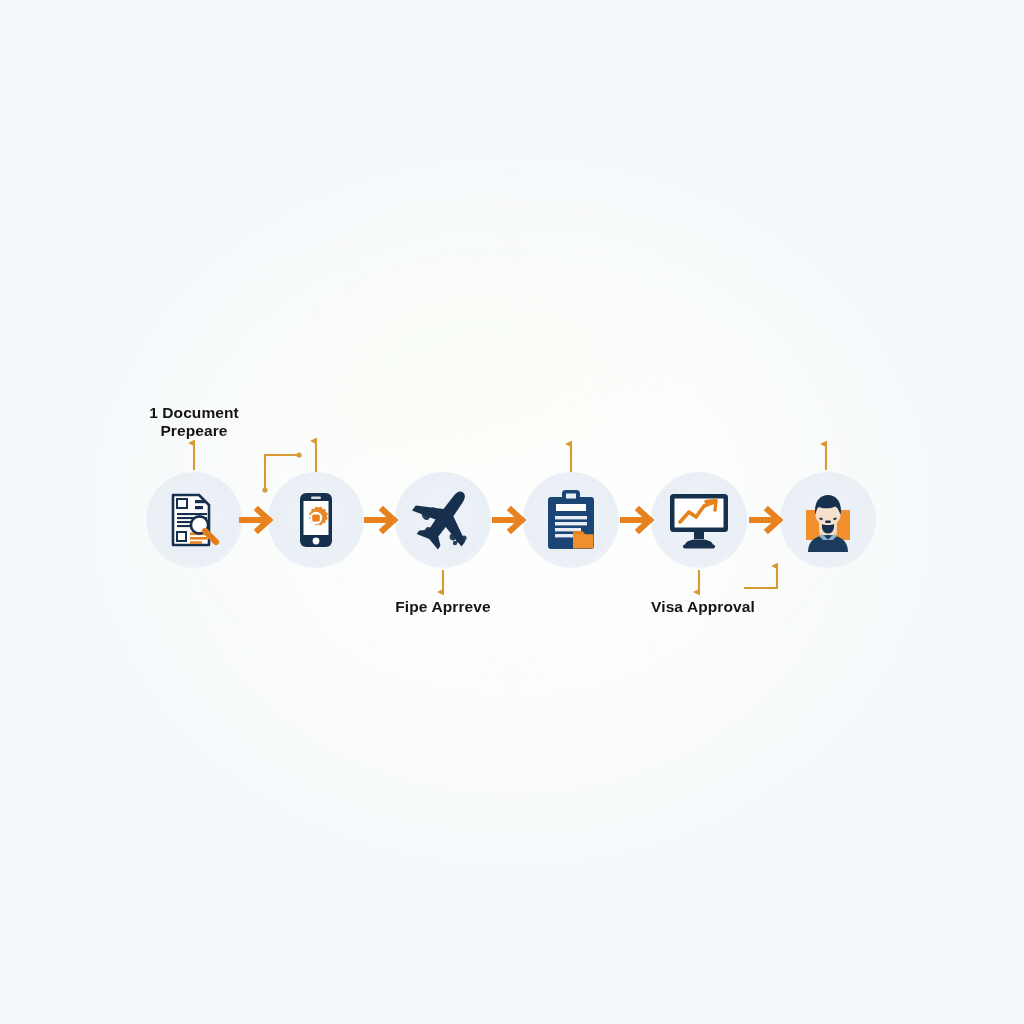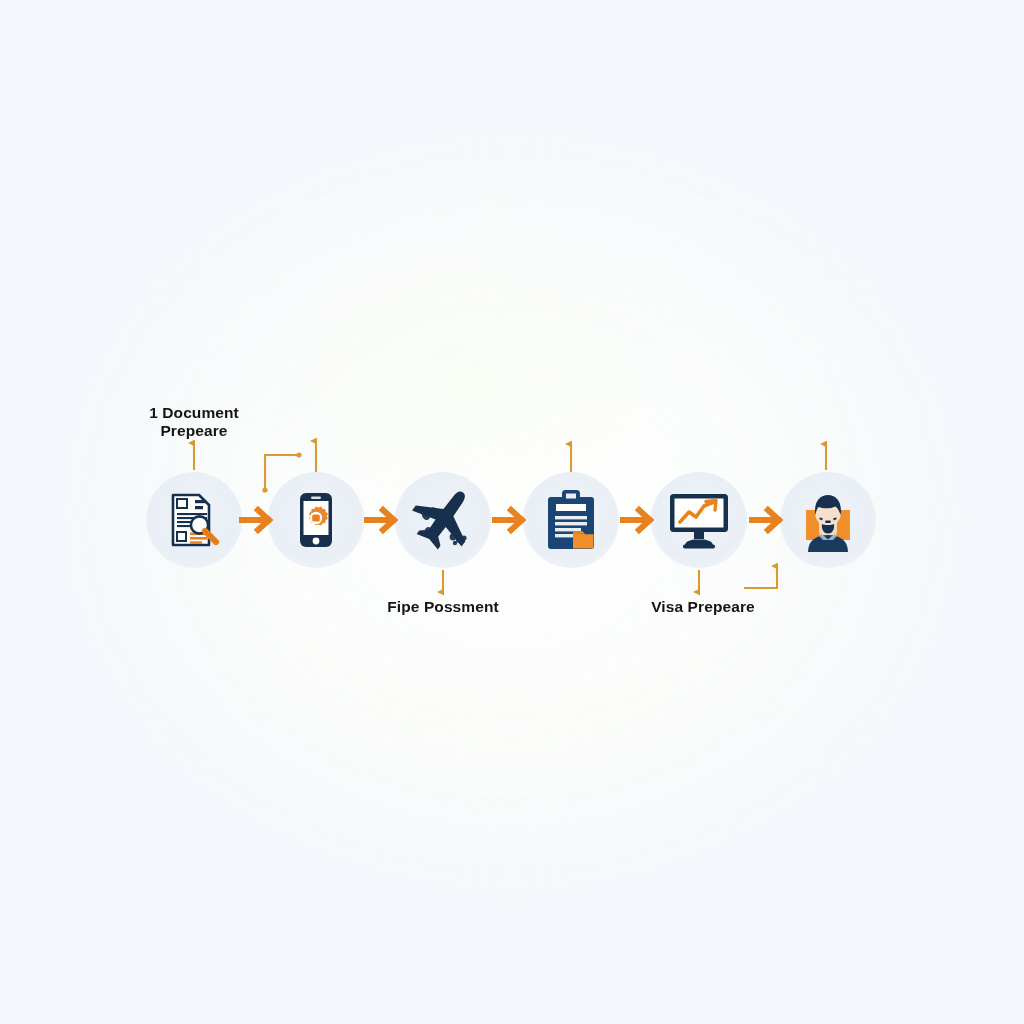--- a/index.html
+++ b/index.html
@@ -115,23 +115,23 @@
 </div>
 
 <div id="flow">
 
   <div class="label" style="left:114px; top:404px; width:160px;">1 Document
 Prepeare</div>
 
 
 
 
-  <div class="label below" style="left:363px; top:598px; width:160px;">Fipe Possment</div>
-
-  <div class="label below" style="left:624px; top:598px; width:158px;">Visa Prepeare</div>
+  <div class="label below" style="left:363px; top:598px; width:160px;">Fipe Aprreve</div>
+
+  <div class="label below" style="left:624px; top:598px; width:158px;">Visa Approval</div>
 
   <svg class="connector" style="left:0; top:0;" width="1024" height="1024">
     <defs>
       <marker id="ar-up" markerWidth="7" markerHeight="7" refX="3.5" refY="6" orient="auto" markerUnits="userSpaceOnUse">
         <path d="M3.5 0 L7 7 L0 7 Z" fill="#d99a33"></path>
       </marker>
       <marker id="ar-dn" markerWidth="7" markerHeight="7" refX="3.5" refY="1" orient="auto" markerUnits="userSpaceOnUse">
         <path d="M3.5 7 L0 0 L7 0 Z" fill="#d99a33"></path>
       </marker>
       <marker id="dot-e" markerWidth="6" markerHeight="6" refX="3" refY="3" markerUnits="userSpaceOnUse">

